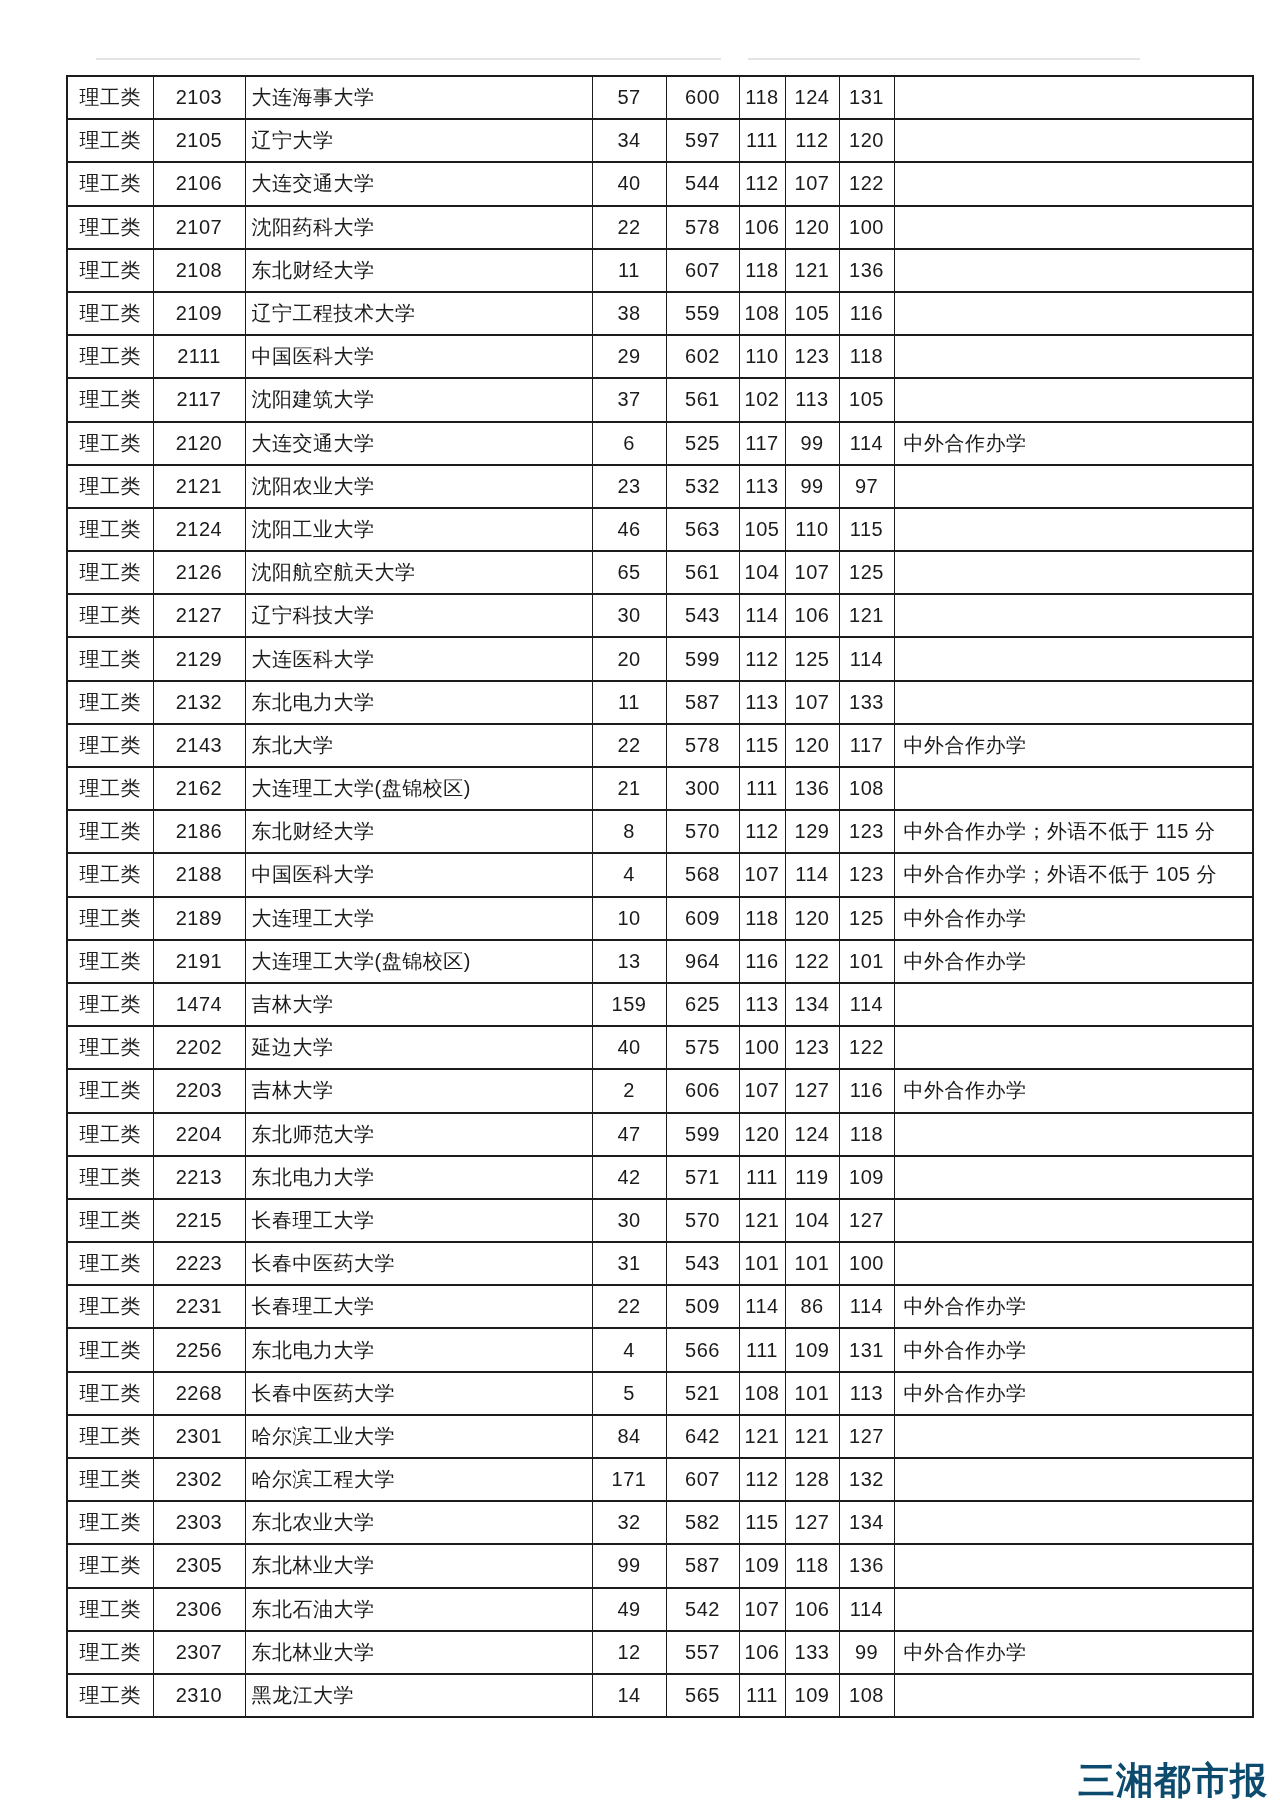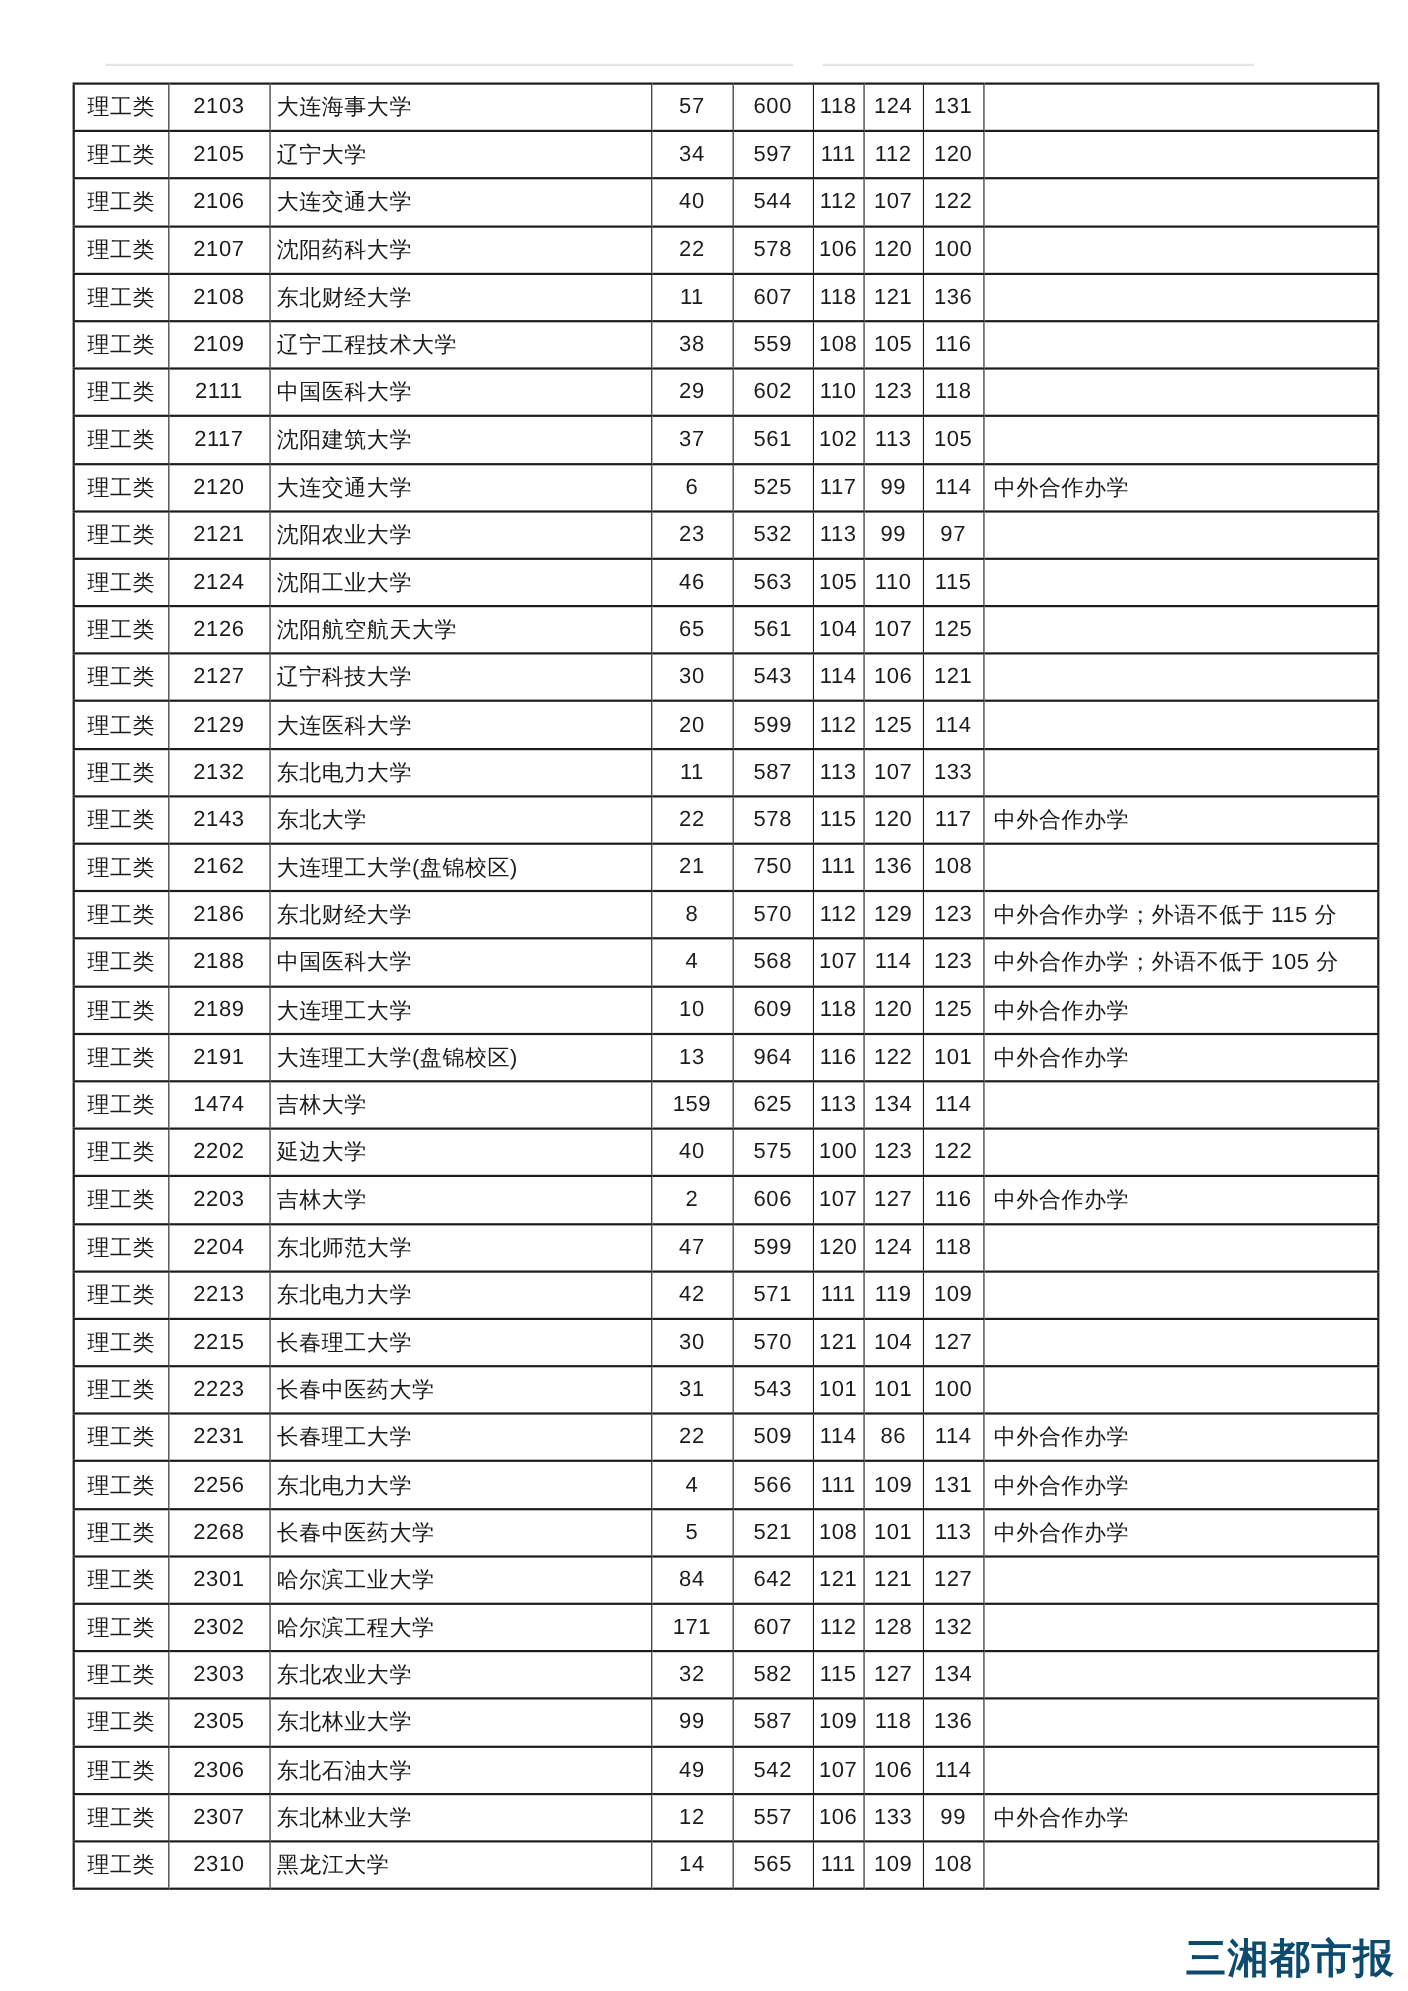--- a/index.html
+++ b/index.html
@@ -265,21 +265,21 @@
           <td class="c5">115</td>
           <td class="c6">120</td>
           <td class="c7">117</td>
           <td class="c8">中外合作办学</td>
         </tr>
         <tr>
           <td class="c0">理工类</td>
           <td class="c1">2162</td>
           <td class="c2">大连理工大学(盘锦校区)</td>
           <td class="c3">21</td>
-          <td class="c4">750</td>
+          <td class="c4">300</td>
           <td class="c5">111</td>
           <td class="c6">136</td>
           <td class="c7">108</td>
           <td class="c8"></td>
         </tr>
         <tr>
           <td class="c0">理工类</td>
           <td class="c1">2186</td>
           <td class="c2">东北财经大学</td>
           <td class="c3">8</td>

